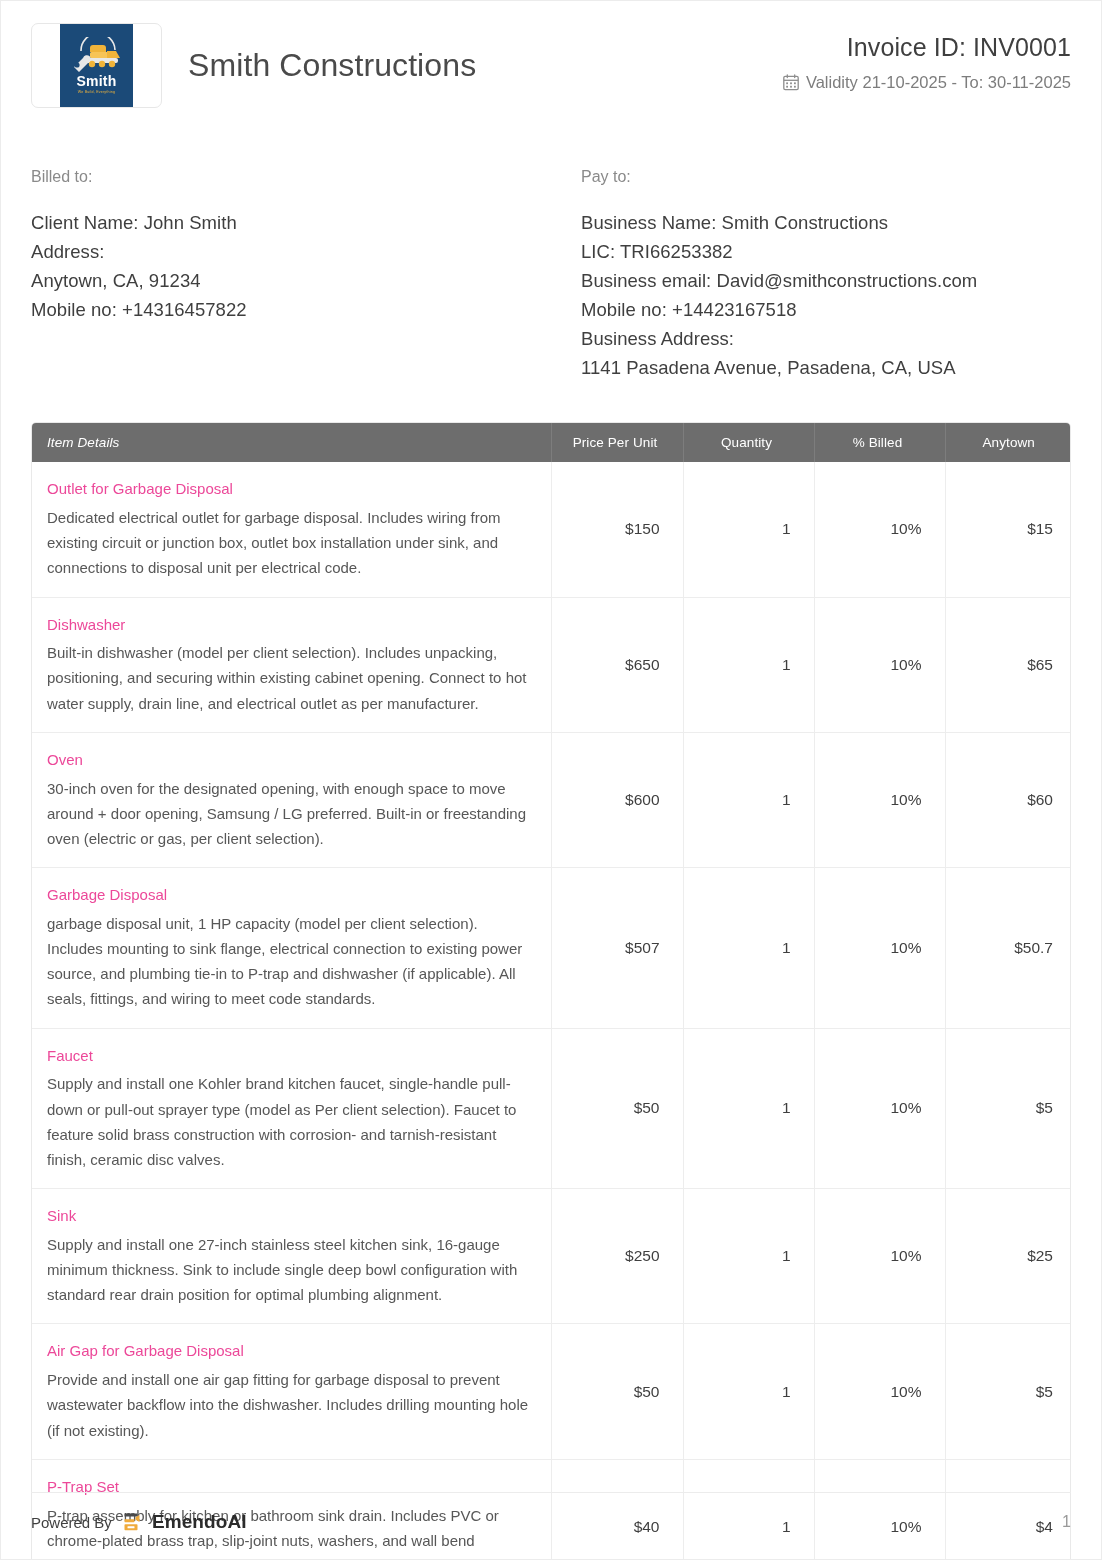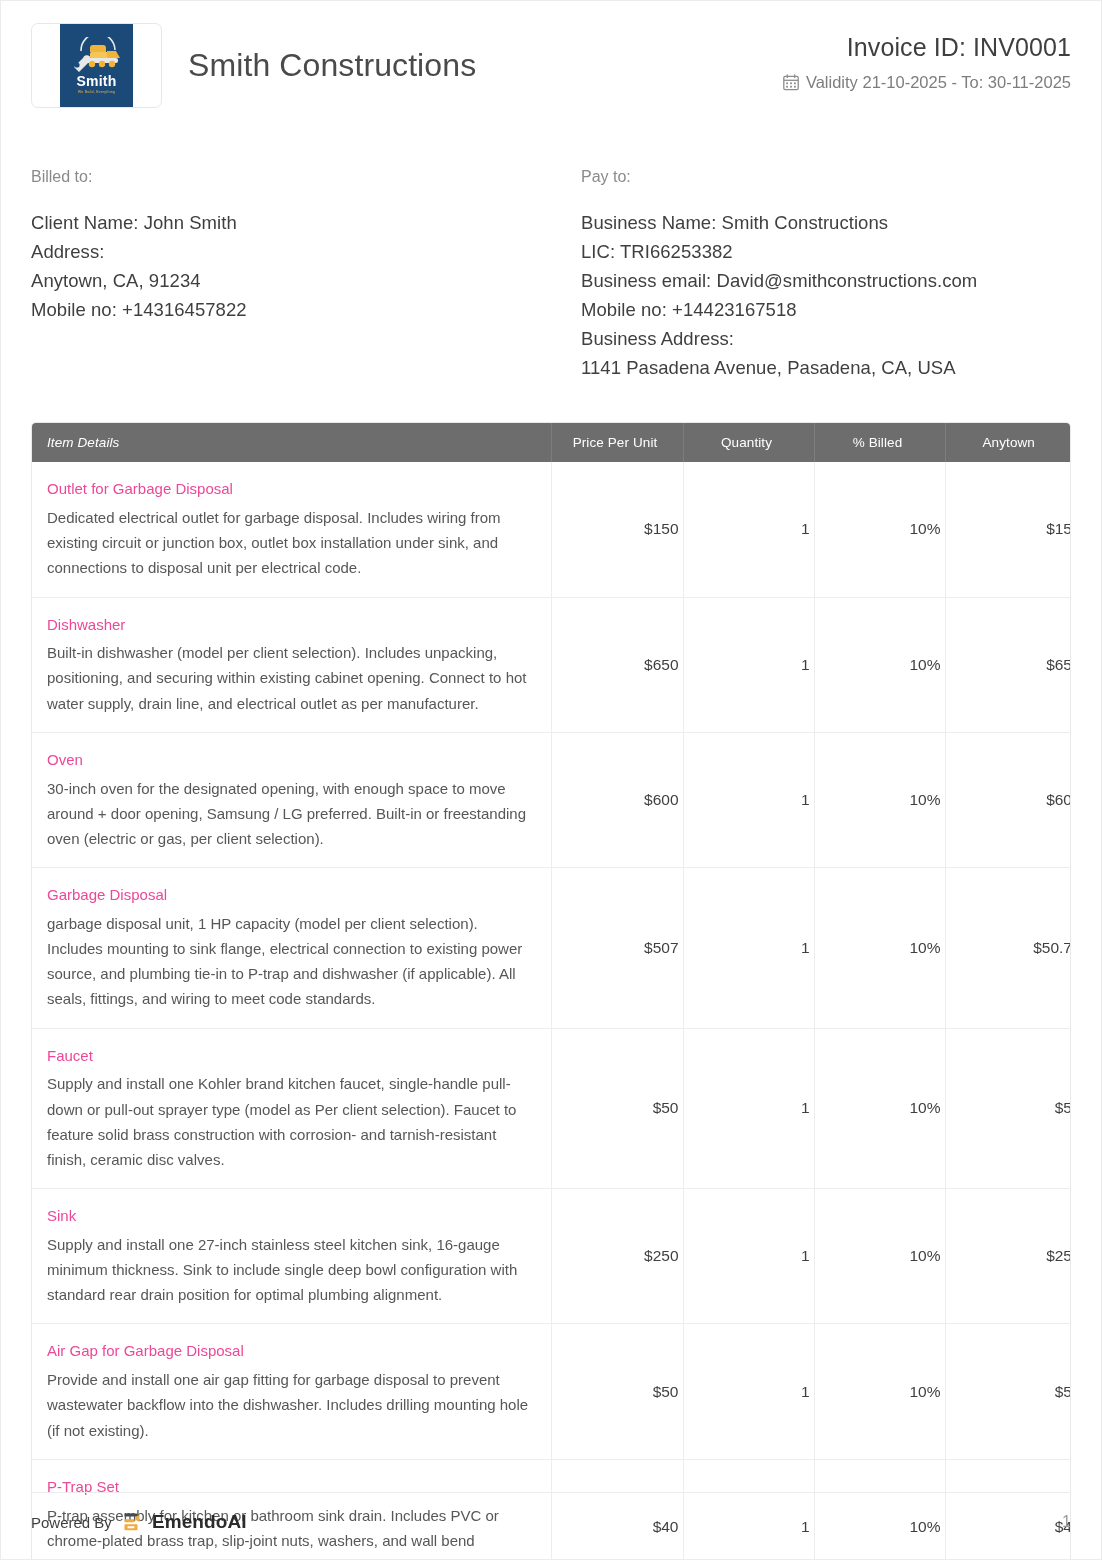--- a/index.html
+++ b/index.html
@@ -191,21 +191,21 @@
   }
 
   .item-desc {
     font-size: 15px;
     color: #575757;
     line-height: 1.68;
   }
 
   td.num {
     text-align: right;
-    padding: 16px 4px;
+    padding: 16px 23px;
     font-size: 15.5px;
     color: #3f3f3f;
     white-space: nowrap;
   }
 
   
   .footer {
     position: absolute;
     left: 30px;
     right: 30px;

